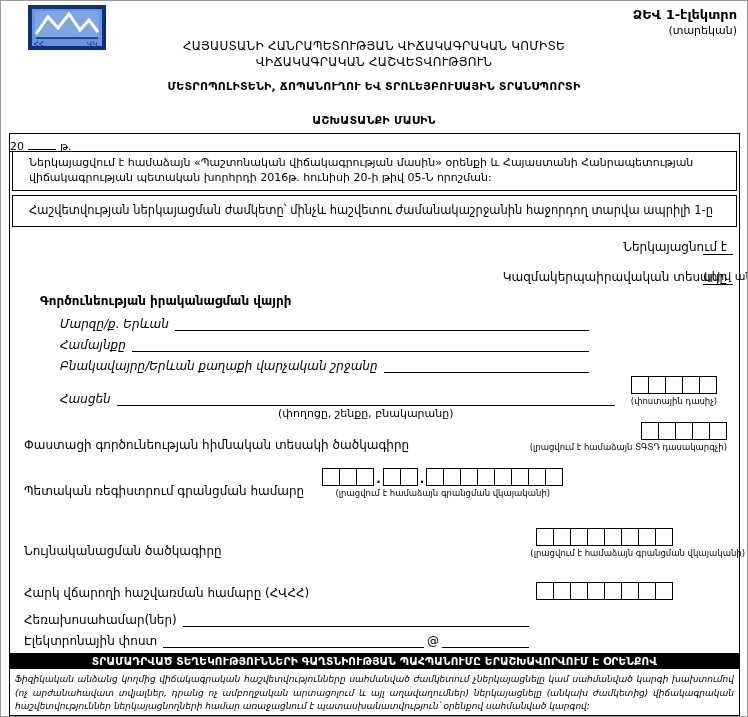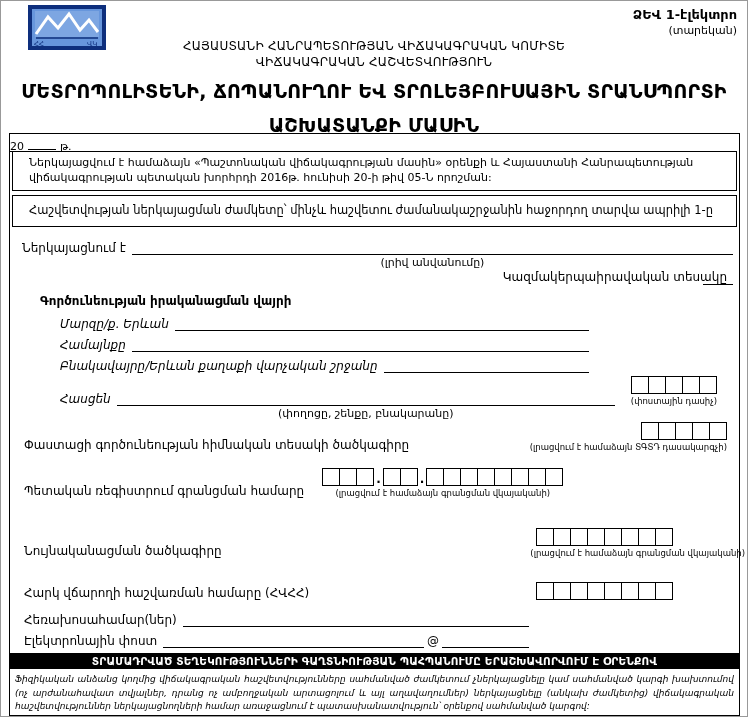--- a/index.html
+++ b/index.html
@@ -9,41 +9,41 @@
         border:1px solid #999;box-sizing:border-box;}
 
   
   .logo{position:absolute;left:27px;top:4px;width:78px;height:45px;}
   .codeblock{position:absolute;right:10px;top:6px;text-align:right;}
   .form-code{font-weight:bold;font-size:13px;}
   .periodicity{font-size:11px;margin-top:2px;}
   .org{position:absolute;left:0;width:100%;text-align:center;font-size:12px;letter-spacing:.2px;}
   .org1{top:38px;}
   .org2{top:54px;}
-  .title{position:absolute;left:0;width:100%;text-align:center;font-weight:bold;font-size:19px;letter-spacing:.2px;}
+  .title{position:absolute;left:0;width:100%;text-align:center;font-weight:bold;font-size:11px;letter-spacing:.2px;}
   .title1{top:79px;}
   .title2{top:100px;margin-top:13px;}
 
   
   .main{position:absolute;left:8px;top:132px;width:731px;height:583px;border:1px solid #000;background:#fff;box-sizing:border-box;}
   .year{position:absolute;top:3px;left:0;width:100%;text-align:left;font-size:11px;text-decoration:underline;}
   .year .yblank{display:inline-block;width:28px;height:12px;border-bottom:1px solid #000;margin:0 4px;}
 
   .nbox{position:absolute;left:2px;right:2px;border:1px solid #000;padding:4px 16px;font-size:11px;line-height:1.35;box-sizing:border-box;}
   .nbox.legal{top:17px;}
   .nbox.deadline{top:61px;font-size:11.5px;padding:7px 16px;}
 
   .frow{position:absolute;display:flex;align-items:flex-end;}
   .lbl{white-space:nowrap;padding-right:6px;font-size:12px;}
   .it{font-style:italic;}
   .bold{font-weight:bold;}
   .blank{flex:1;border-bottom:1px solid #000;height:14px;position:relative;min-width:30px;}
   .blank .chint{position:absolute;top:16px;left:0;right:0;text-align:center;font-size:11px;white-space:nowrap;}
 
-  .row-presented{top:106px;left:12px;right:6px;}
+  .row-presented{top:106px;left:0;right:6px;flex-direction:column;}
   .row-legalform{top:136px;left:8px;right:6px;flex-direction:column;}
   .row-heading{top:160px;left:30px;font-weight:bold;font-size:12px;}
   .row-region{top:182px;left:50px;right:150px;}
   .row-community{top:203px;left:50px;right:150px;}
   .row-settlement{top:224px;left:50px;right:150px;}
   .row-address{top:242px;left:50px;right:22px;}
   .row-activity{top:288px;left:14px;right:12px;}
   .row-register{top:334px;left:14px;right:8px;}
   .row-idcode{top:394px;left:14px;right:8px;}
   .row-tin{top:448px;left:14px;right:8px;gap:48px;}

